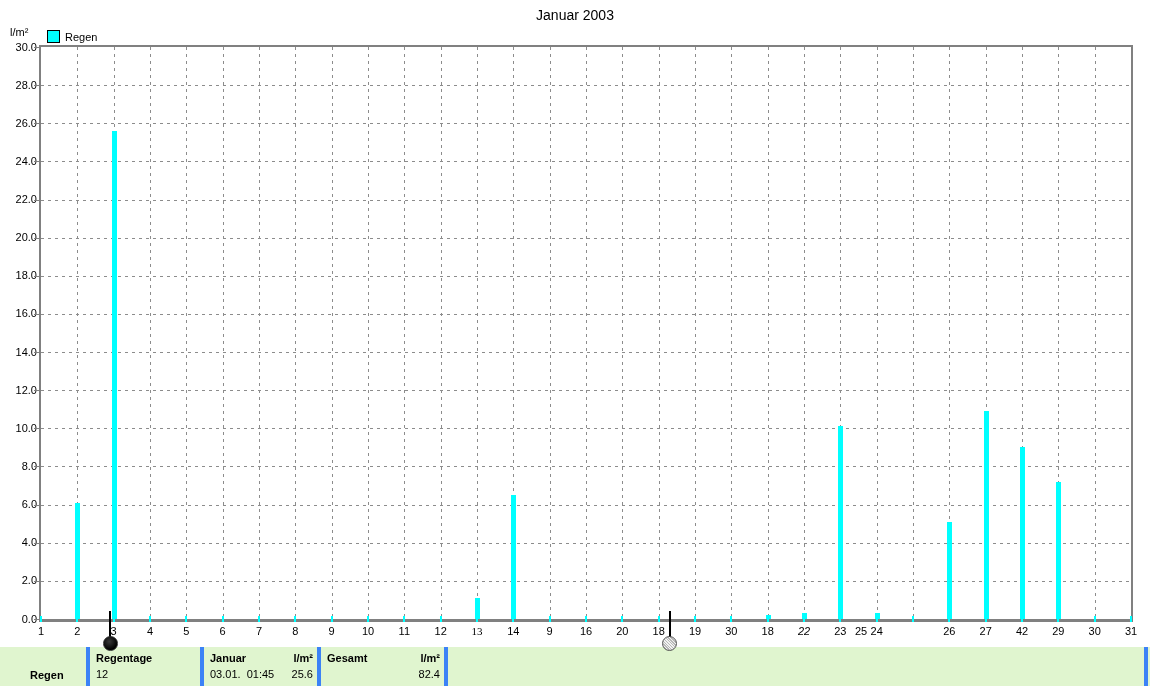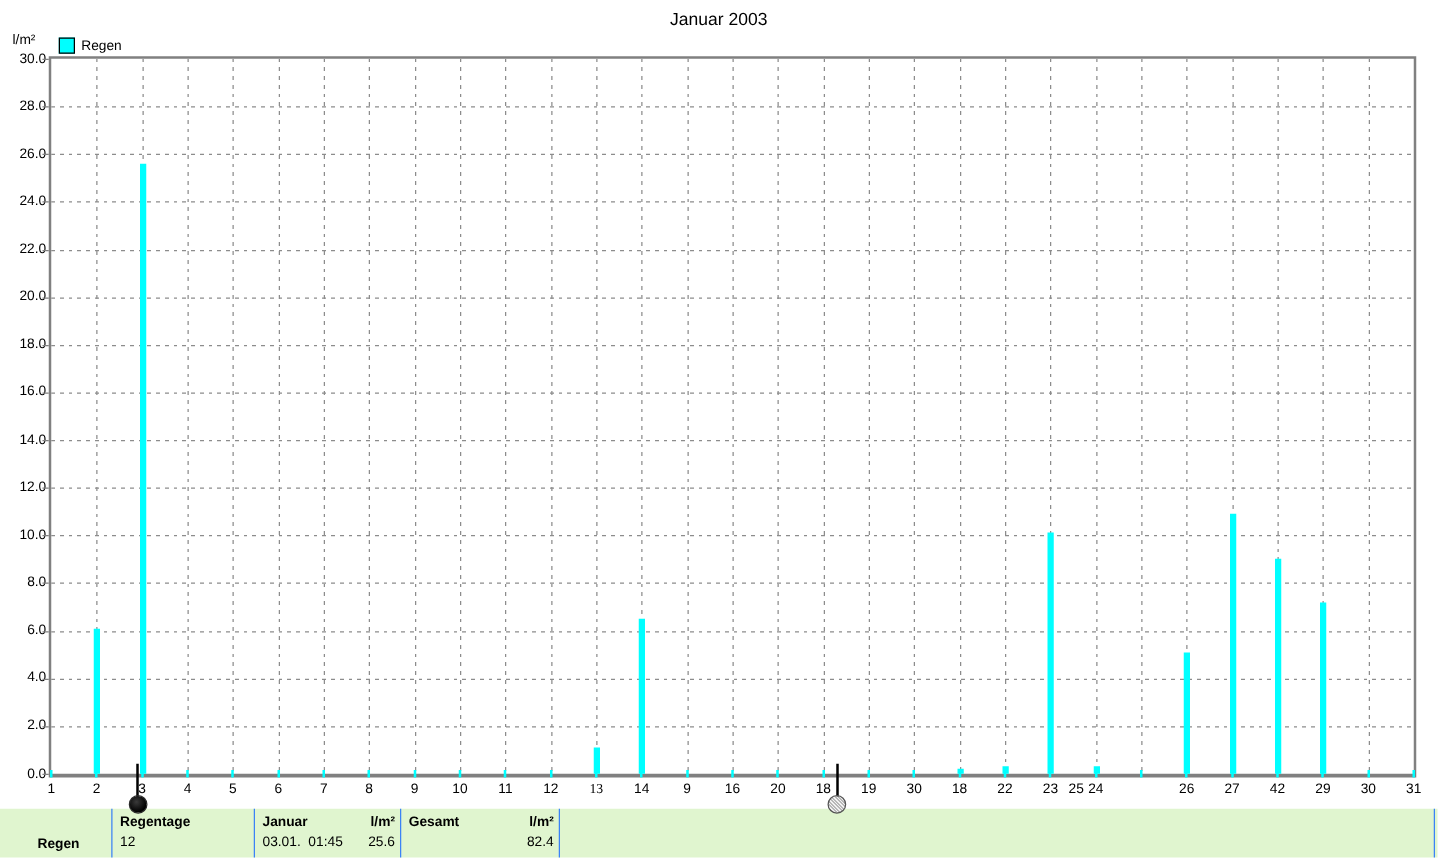--- a/index.html
+++ b/index.html
@@ -30,21 +30,21 @@
   .ytick{position:absolute;left:34px;width:5px;height:1px;background:#808080;}
   .xlab{position:absolute;width:26px;text-align:center;font-size:11px;top:625px;}
   .moontick{position:absolute;width:2px;background:#000;top:611px;height:27px;z-index:4;}
   .moon{position:absolute;width:13px;height:13px;border-radius:50%;top:636px;z-index:5;}
   .moon.new-moon{background:radial-gradient(circle at 40% 35%,#3a3a3a,#000 70%);border:1px solid #2a2a2a;}
   .moon.full-moon{background:repeating-linear-gradient(45deg,#b8b8b8 0,#b8b8b8 1px,#f2f2f2 1px,#f2f2f2 2px);border:1px solid #555;}
   .footer{
     position:absolute;left:0;top:647px;width:1150px;height:39px;
     background:#e0f5cf;display:flex;font-size:11px;
   }
-  .fcell{box-sizing:border-box;border-right:1px solid #3b82f6;padding-top:3px;}
+  .fcell{box-sizing:border-box;border-right:4px solid #3b82f6;padding-top:3px;}
   .fcell .row{height:16px;line-height:16px;display:flex;justify-content:space-between;padding:0 4px 0 6px;white-space:pre;}
   .bold{font-weight:bold;}
   .fc1{width:90px;display:flex;align-items:flex-end;padding:0 0 5px 30px;font-weight:bold;}
   .fc2{width:114px;}
   .fc3{width:117px;}
   .fc4{width:127px;}
   .fc5{flex:1;}
   .fc6{width:2px;border-right:none;}
 </style>
 </head>
@@ -197,21 +197,21 @@
       <div class="xlab" style="left: 427.667px;">12</div>
       <div class="xlab" style="left: 464px; font-family: Liberation Serif, serif;">13</div>
       <div class="xlab" style="left: 500.333px;">14</div>
       <div class="xlab" style="left: 536.667px;">9</div>
       <div class="xlab" style="left: 573px;">16</div>
       <div class="xlab" style="left: 609.333px;">20</div>
       <div class="xlab" style="left: 645.667px;">18</div>
       <div class="xlab" style="left: 682px;">19</div>
       <div class="xlab" style="left: 718.333px;">30</div>
       <div class="xlab" style="left: 754.667px;">18</div>
-      <div class="xlab" style="left: 791px;">22</div>
+      <div class="xlab" style="left: 791px; font-style: italic;">22</div>
       <div class="xlab" style="left: 827.333px;">23</div>
       <div class="xlab" style="left: 863.667px;">24</div>
       <div class="xlab" style="left: 848px;">25</div>
       <div class="xlab" style="left: 936.333px;">26</div>
       <div class="xlab" style="left: 972.667px;">27</div>
       <div class="xlab" style="left: 1009px;">42</div>
       <div class="xlab" style="left: 1045.33px;">29</div>
       <div class="xlab" style="left: 1081.67px;">30</div>
       <div class="xlab" style="left: 1118px;">31</div>
       <div class="moontick" style="left: 109.033px;"></div>

